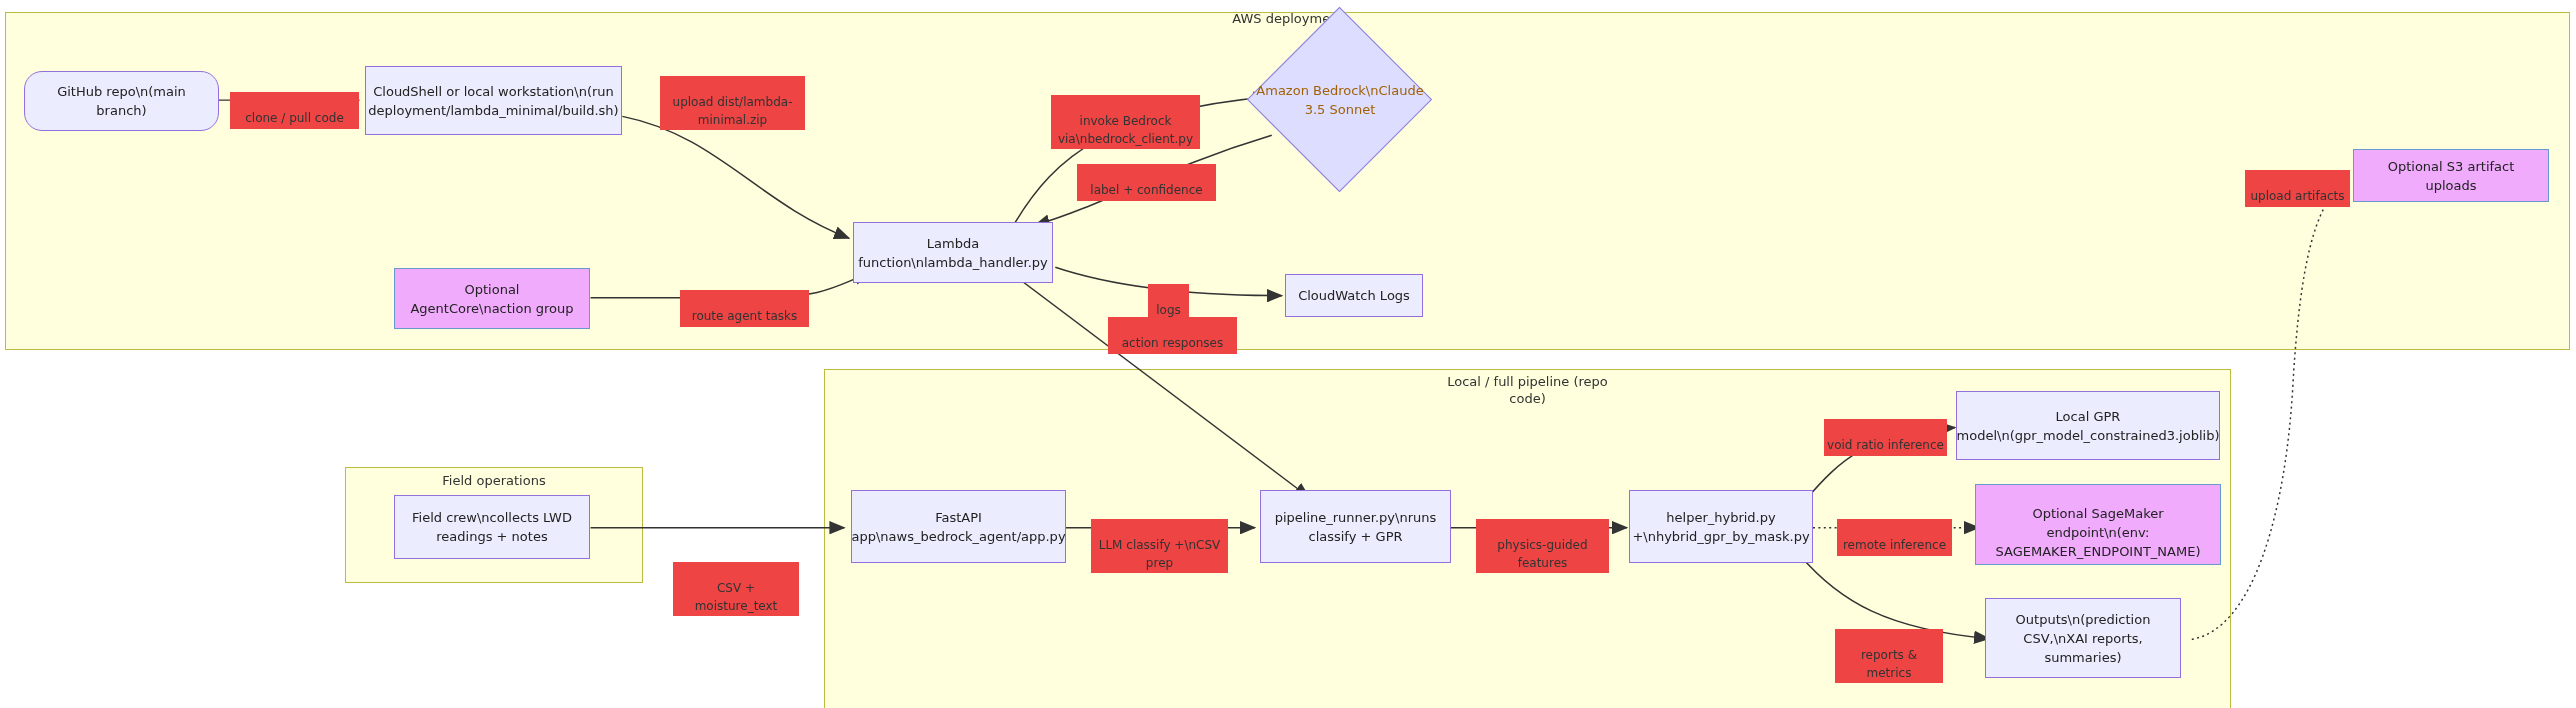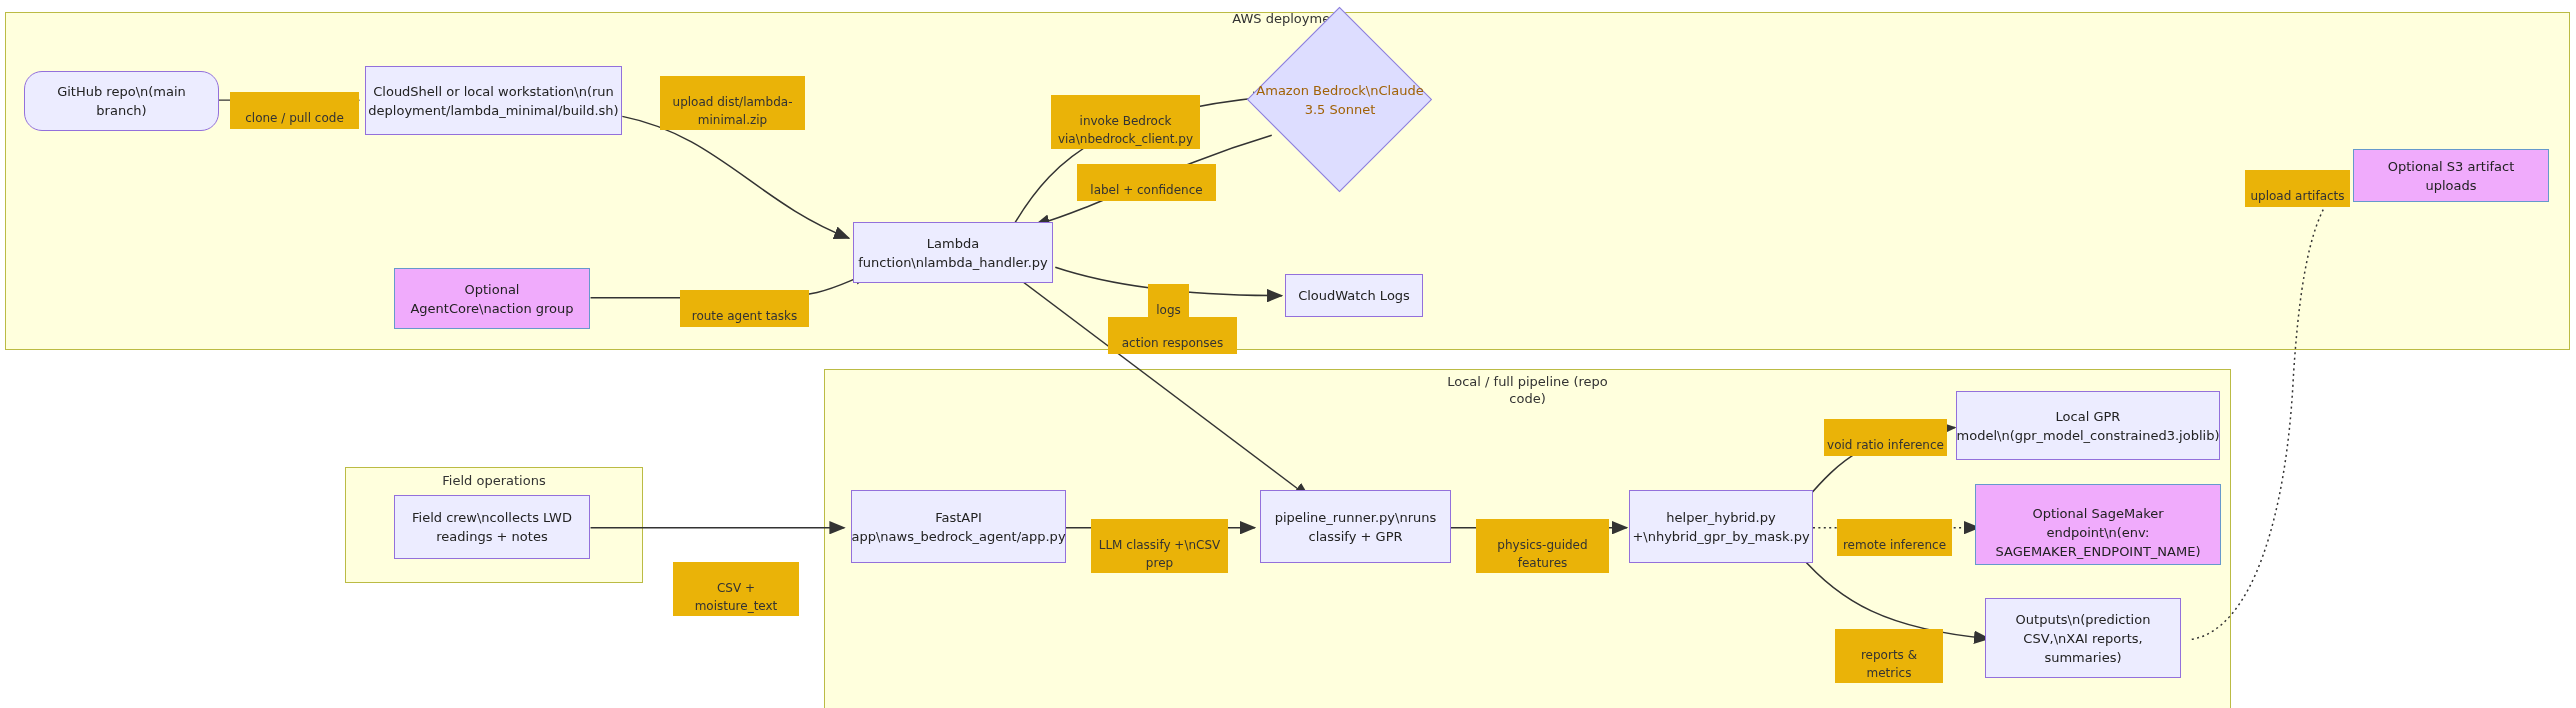--- a/index.html
+++ b/index.html
@@ -24,21 +24,21 @@
   
   .diamond-wrap{position:absolute;}
   .diamond-shape{position:absolute;left:0;top:0;width:100%;height:100%;
       background:#ddddff;border:1.4px solid #8b7ddb;transform:rotate(45deg);box-sizing:border-box;}
   .diamond-label{position:absolute;left:0;top:0;width:100%;height:100%;display:flex;
       align-items:center;justify-content:center;text-align:center;color:#a16207;
       font-size:13px;line-height:19px;}
   .diamond-label span{display:block;white-space:pre-line;}
 
   
-  .elabel{position:absolute;background:#eab308;color:#333333;font-size:12px;line-height:17.6px;
+  .elabel{position:absolute;background:#ef4444;color:#333333;font-size:12px;line-height:17.6px;
       text-align:center;white-space:pre-line;padding:0.7px 2.7px;box-sizing:border-box;}
 </style>
 </head>
 <body>
 
 <div id="stage">
 
   <div class="cluster" style="left:5.4px;top:12px;width:2565px;height:338px;">
     <div class="cluster-title" style="top:-2.7px;">AWS deployment</div>
   </div>

